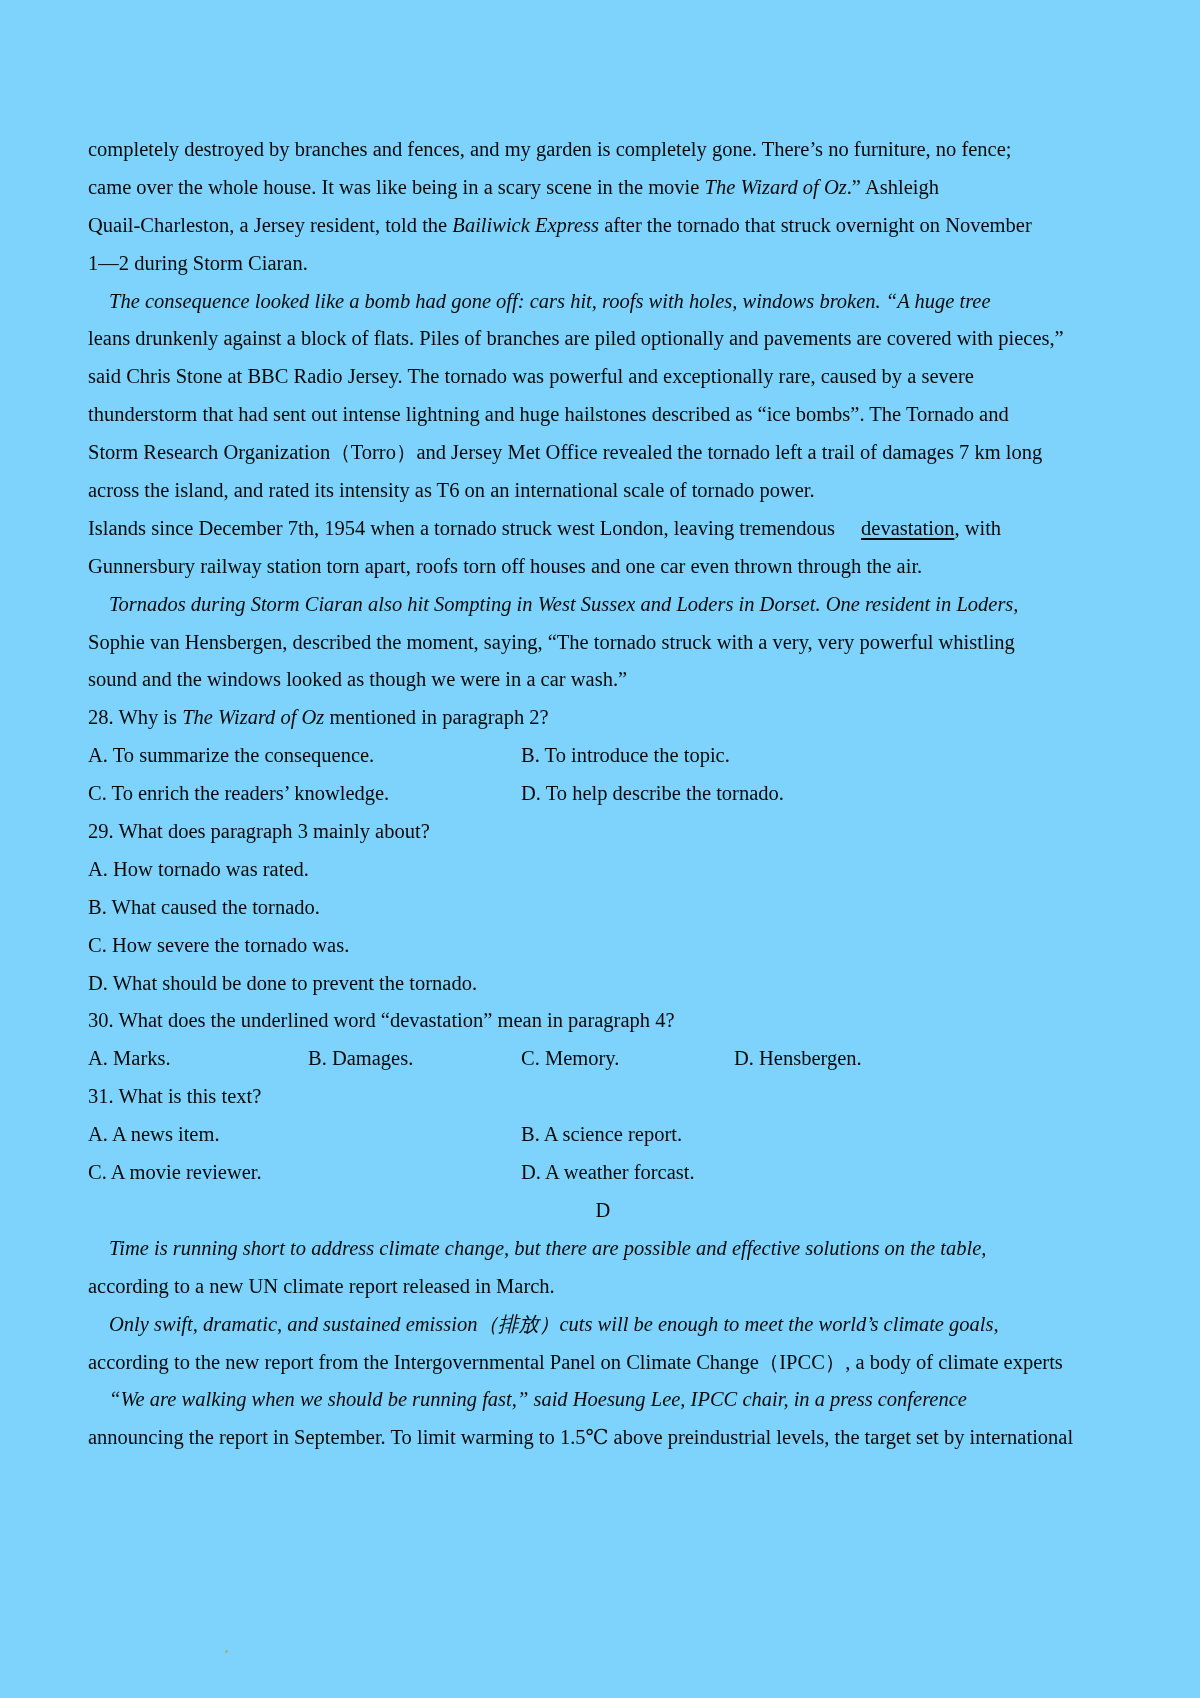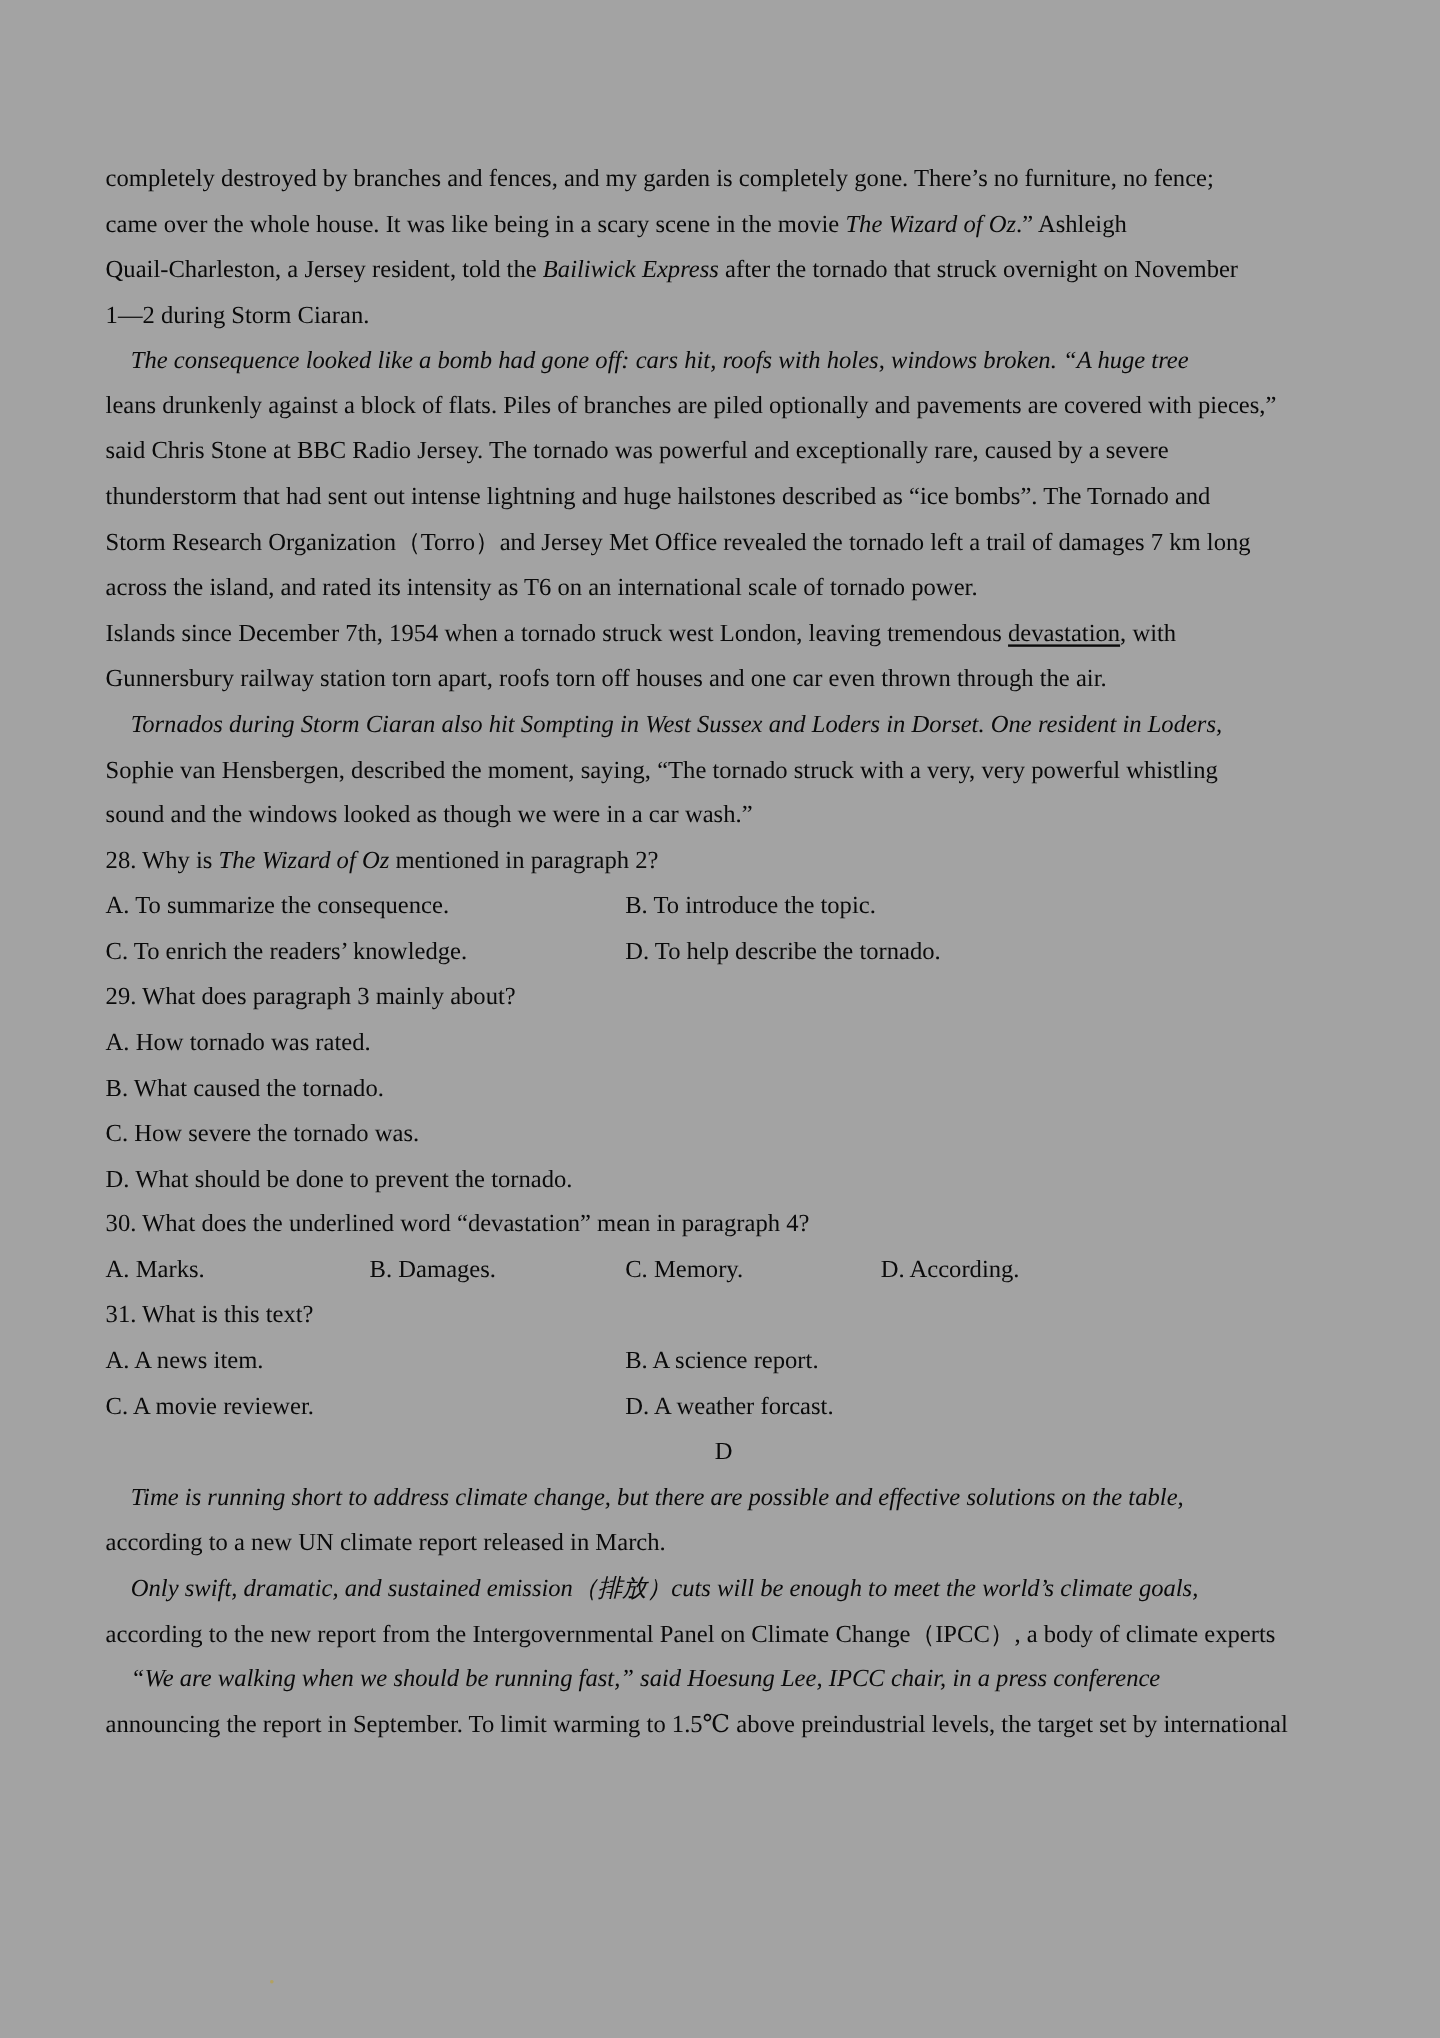--- a/index.html
+++ b/index.html
@@ -22,35 +22,35 @@
   .line {
     position: relative;
     height: 37.9px;
     line-height: 37.9px;
     white-space: nowrap;
   }
   .line.indent { padding-left: 21px; font-style: italic; }
   .line.center { text-align: center; }
   .col { position: absolute; top: 0; white-space: nowrap; }
   .italic { font-style: italic; }
-  .underline { text-decoration: underline; text-underline-offset: 3px; }
+  .underline { text-decoration: underline; text-underline-offset: 3px; margin-left: 21px; }
   .stray-dot {
     position: absolute;
     left: 225px;
     top: 1650px;
     width: 3px;
     height: 3px;
     border-radius: 50%;
     opacity: 0.75;
   }
 </style>
 </head>
 <body>
 
-<div class="page" style="background: #a3a3a3; color: rgb(10, 10, 10);">
+<div class="page" style="background: #7dd3fc; color: rgb(10, 10, 10);">
   <div class="doc">
       <div class="line"><span>completely destroyed by branches and fences, and my garden is completely gone. There’s no furniture, no fence;</span></div>
       <div class="line"><span>came over the whole house. It was like being in a scary scene in the movie </span><span class="italic">The Wizard of Oz</span><span>.” Ashleigh</span></div>
       <div class="line"><span>Quail-Charleston, a Jersey resident, told the </span><span class="italic">Bailiwick Express</span><span> after the tornado that struck overnight on November</span></div>
       <div class="line"><span>1—2 during Storm Ciaran.</span></div>
       <div class="line indent"><span>The consequence looked like a bomb had gone off: cars hit, roofs with holes, windows broken. “A huge tree</span></div>
       <div class="line"><span>leans drunkenly against a block of flats. Piles of branches are piled optionally and pavements are covered with pieces,”</span></div>
       <div class="line"><span>said Chris Stone at BBC Radio Jersey. The tornado was powerful and exceptionally rare, caused by a severe</span></div>
       <div class="line"><span>thunderstorm that had sent out intense lightning and huge hailstones described as “ice bombs”. The Tornado and</span></div>
       <div class="line"><span>Storm Research Organization（Torro）and Jersey Met Office revealed the tornado left a trail of damages 7 km long</span></div>
@@ -72,21 +72,21 @@
       <div class="line"><span>29. What does paragraph 3 mainly about?</span></div>
       <div class="line"><span>A. How tornado was rated.</span></div>
       <div class="line"><span>B. What caused the tornado.</span></div>
       <div class="line"><span>C. How severe the tornado was.</span></div>
       <div class="line"><span>D. What should be done to prevent the tornado.</span></div>
       <div class="line"><span>30. What does the underlined word “devastation” mean in paragraph 4?</span></div>
       <div class="line">
         <span class="col" style="left: 0px;"><span>A. Marks.</span></span>
         <span class="col" style="left: 220px;"><span>B. Damages.</span></span>
         <span class="col" style="left: 433px;"><span>C. Memory.</span></span>
-        <span class="col" style="left: 646px;"><span>D. According.</span></span>
+        <span class="col" style="left: 646px;"><span>D. Hensbergen.</span></span>
       </div>
       <div class="line"><span>31. What is this text?</span></div>
       <div class="line">
         <span class="col" style="left: 0px;"><span>A. A news item.</span></span>
         <span class="col" style="left: 433px;"><span>B. A science report.</span></span>
       </div>
       <div class="line">
         <span class="col" style="left: 0px;"><span>C. A movie reviewer.</span></span>
         <span class="col" style="left: 433px;"><span>D. A weather forcast.</span></span>
       </div>

